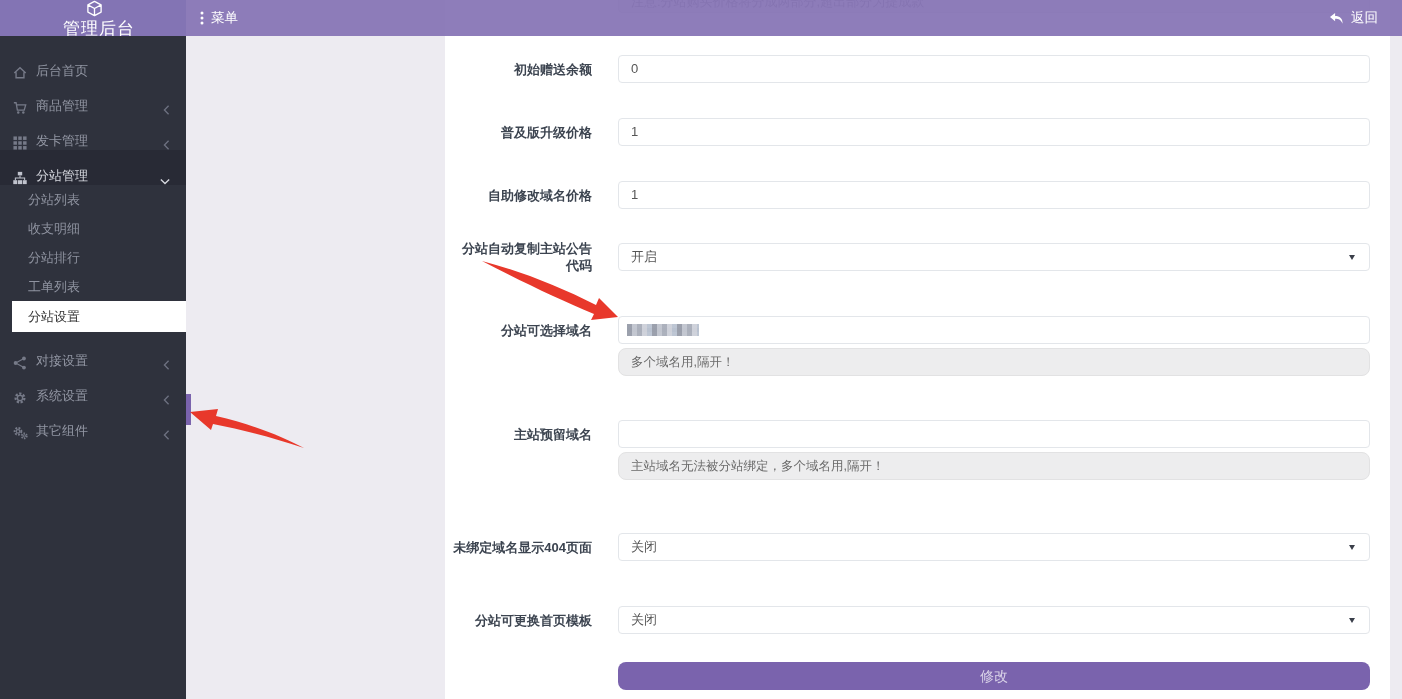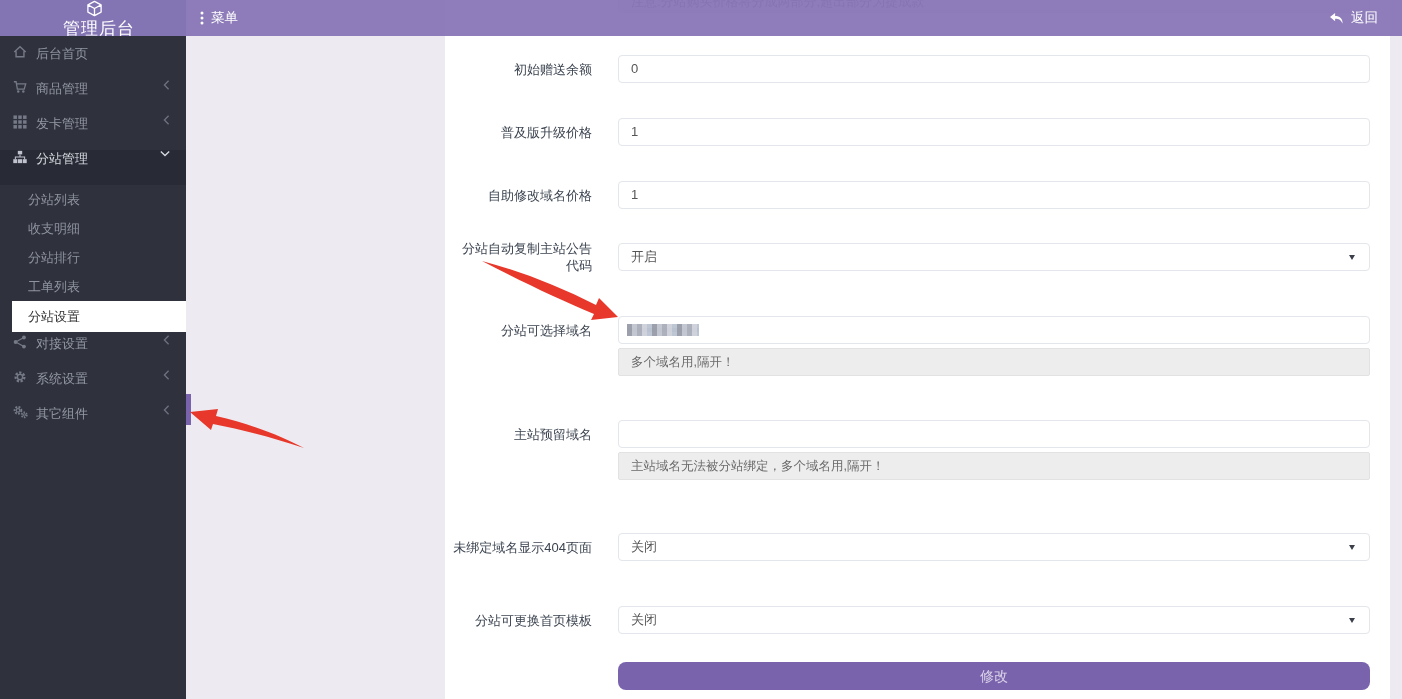--- a/index.html
+++ b/index.html
@@ -19,44 +19,44 @@
   .topbar{position:absolute;left:186px;top:0;width:1216px;height:36px;z-index:10;
     background:rgba(132,114,180,0.92);display:flex;align-items:center;padding-left:14px;box-sizing:border-box;justify-content:space-between;}
   .topbar .tb-btn{display:flex;align-items:center;gap:7px;color:#fff;font-size:13.5px;margin-right:24px;cursor:pointer;}
   .topbar .tb-btn svg{display:block;}
   
   .sidebar{position:absolute;left:0;top:0;width:186px;height:699px;background:var(--sidebar-bg,#2f323d);z-index:15;}
   .side-header{height:36px;background:var(--header-purple,#8374b4);display:flex;align-items:center;padding-left:12px;color:#fff;flex-direction:column;}
   .side-header .logo{margin-right:10px;display:flex;}
   .side-header .title{font-size:17px;letter-spacing:1px;}
   .side-nav{padding-top:9px;}
-  .side-item{height:35px;display:flex;align-items:flex-start;padding:0 16px 0 12px;color:#9296a3;font-size:13px;cursor:pointer;}
+  .side-item{height:35px;display:flex;align-items:flex-end;padding:0 16px 0 12px;color:#9296a3;font-size:13px;cursor:pointer;}
   .side-item .s-icon{width:16px;margin-right:8px;display:flex;justify-content:center;color:#767a88;}
   .side-item .s-label{flex:1;}
   .side-item .s-chevron{color:#6d7180;display:flex;}
   .side-item.expanded{background:var(--sidebar-active-bg,#282a35);color:#d6d8df;}
   .side-item.expanded .s-icon{color:#c0c3cd;}
   .side-item.expanded .s-chevron{color:#d6d8df;}
   .submenu{margin-bottom:3px;}
   .sub-item{height:29px;line-height:29px;padding-left:28px;font-size:13px;color:#8f93a0;cursor:pointer;}
   .sub-item.active{height:31px;line-height:31px;background:#fff;color:#333;margin-left:12px;padding-left:16px;}
   .active-tab{position:absolute;left:186px;top:394px;width:5px;height:31px;background:var(--button-purple,#7a63ad);z-index:16;}
   
   .flabel{position:absolute;left:452px;width:140px;height:28px;display:flex;align-items:center;justify-content:flex-end;
-    text-align:right;font-size:13px;font-weight:400;color:#3c4450;line-height:17px;z-index:3;}
+    text-align:right;font-size:13px;font-weight:700;color:#3c4450;line-height:17px;z-index:3;}
   .field{position:absolute;left:618px;width:752px;height:28px;box-sizing:border-box;background:#fff;
     border:1px solid #e3e6ea;border-radius:4px;font-size:13px;color:#555;line-height:26px;padding:0 24px 0 12px;z-index:3;}
   .field .caret{position:absolute;right:14px;top:11px;width:0;height:0;
     border-left:3.5px solid transparent;border-right:3.5px solid transparent;border-top:5px solid #3a3f4a;}
   .mosaic{position:absolute;left:8px;top:7px;width:72px;height:12px;
     background-image:
       repeating-linear-gradient(90deg, rgba(150,155,168,.95) 0 5px, rgba(192,196,206,.95) 5px 10px, rgba(168,173,185,.95) 10px 15px, rgba(205,208,217,.95) 15px 20px, rgba(178,188,204,.85) 20px 25px),
       repeating-linear-gradient(0deg, rgba(255,255,255,.30) 0 4px, rgba(120,125,140,.22) 4px 8px);}
   .help{position:absolute;left:618px;width:752px;height:28px;box-sizing:border-box;background:#ededee;
-    border:1px solid #e2e2e3;border-radius:2px;font-size:12.5px;color:#6a6a6a;line-height:26px;padding:0 12px;z-index:3;}
+    border:1px solid #e2e2e3;border-radius:8px;font-size:12.5px;color:#6a6a6a;line-height:26px;padding:0 12px;z-index:3;}
   .submit{position:absolute;left:618px;top:662px;width:752px;height:28px;background:var(--button-purple,#7a63ad);
     border:none;border-radius:8px;color:rgba(255,255,255,.72);font-size:14px;text-align:center;line-height:28px;cursor:pointer;z-index:3;
     font-family:Liberation Serif, serif;}
   .arrow{position:absolute;z-index:30;pointer-events:none;}
 </style>
 </head>
 <body>
 
 <div class="card"></div>
 

